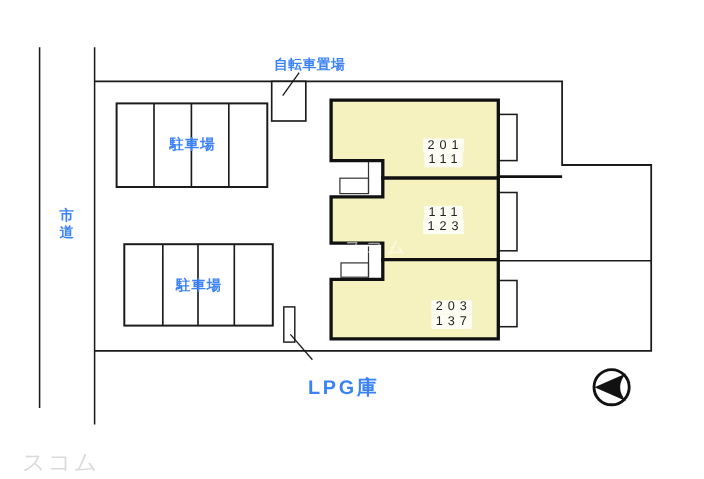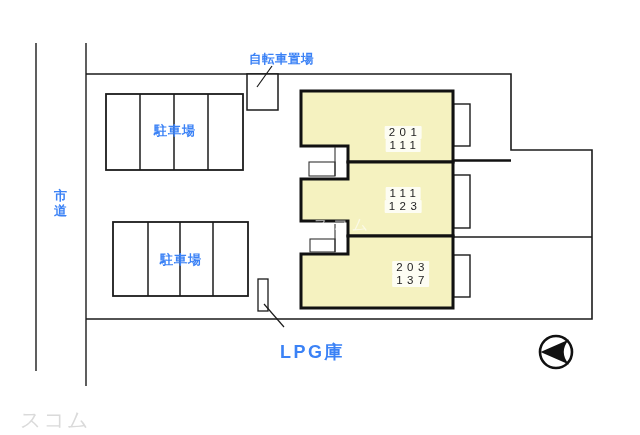--- a/index.html
+++ b/index.html
@@ -28,21 +28,21 @@
   .lbl-lpg{left:251px;top:340px;font-size:18px;letter-spacing:2.5px;margin-left:29px;}
   .unit-label{
     position:absolute;left:403px;transform:translate(-50%,-50%);
     text-align:center;font-size:11.5px;line-height:13px;
     font-weight:400;color:#222;letter-spacing:4.5px;
   }
   .unit-label span{
     display:inline-block;background:rgba(255,255,254,0.82);
     padding:0 0 0 4px;border-radius:1px;
   }
-  .u1{top:139px;} .u2{top:200px;} .u3{top:274px;padding-left:15px;}
+  .u1{top:139px;} .u2{top:200px;} .u3{top:286px;padding-left:15px;}
   .wm{position:absolute;font-weight:400;pointer-events:none;}
   .wm1{left:20px;top:406px;font-size:21px;color:#dadada;letter-spacing:2px;}
   .wm2{left:313px;top:215px;font-size:16px;color:rgba(255,255,255,0.6);letter-spacing:3px;}
 </style>
 </head>
 <body>
 
 <div id="plan">
 
   <svg width="640" height="435" viewBox="0 0 640 435">

